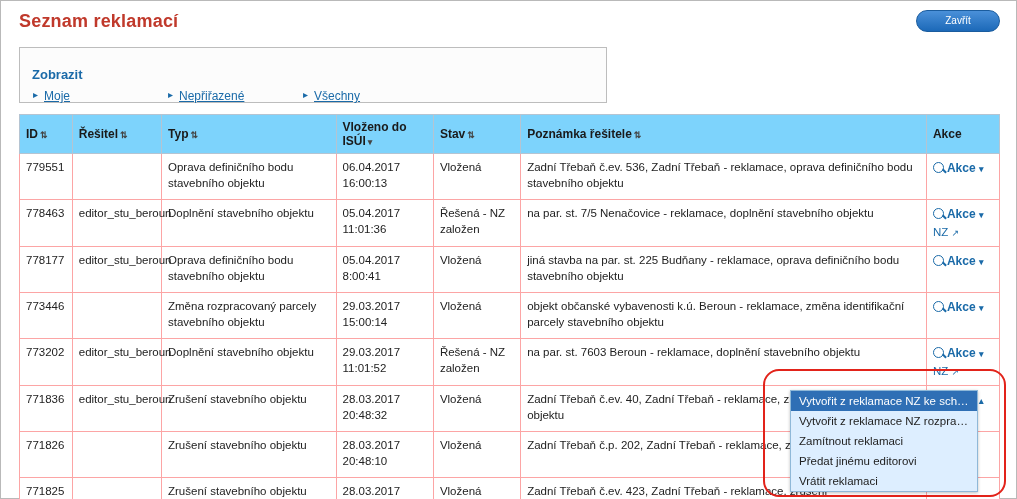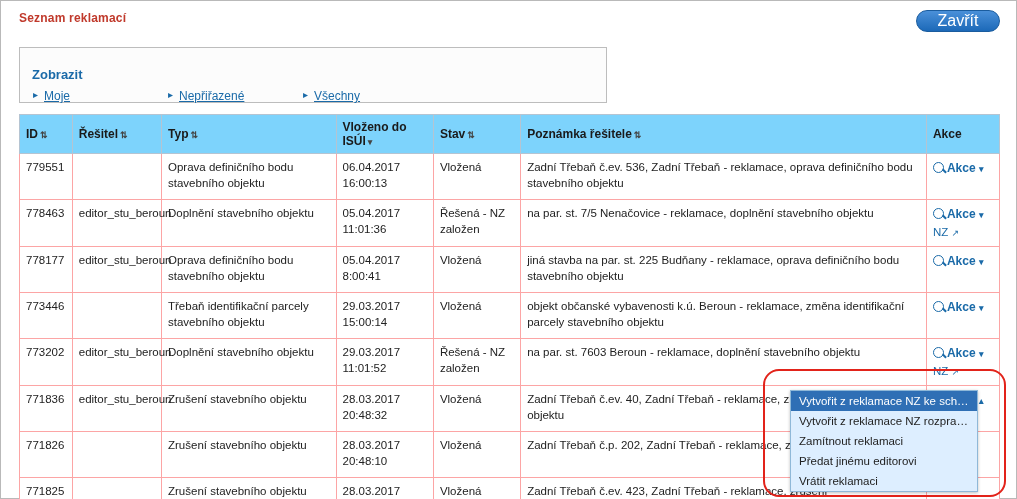--- a/index.html
+++ b/index.html
@@ -20,36 +20,36 @@
     border: 1px solid #b9b9b9;
     background: #fff;
   }
   
   .header {
     position: relative;
     height: 44px;
     padding: 10px 16px 0 18px;
   }
   .page-title {
-    font-size: 12px;
+    font-size: 18px;
     font-weight: bold;
     color: #c0392b;
     letter-spacing: 0.2px;
   }
   .close-button {
     position: absolute;
     right: 16px;
     top: 9px;
     width: 84px;
     height: 22px;
     background: linear-gradient(#4a90d9, #1c69b8);
     border: 1px solid #1a5c9e;
     border-radius: 11px;
     color: #fff;
-    font-size: 16px;
+    font-size: 10px;
     line-height: 20px;
     text-align: center;
     cursor: pointer;
   }
   
   .filter-panel {
     margin: 2px 0 0 18px;
     width: 588px;
     height: 56px;
     border: 1px solid #bdbdbd;
@@ -282,21 +282,21 @@
           <td>Vložená</td>
           <td>jiná stavba na par. st. 225 Budňany - reklamace, oprava definičního bodu stavebního objektu</td>
           <td class="akce-cell">
             <span class="akce-link"><span class="mag"></span><span>Akce</span> <span class="caret">▾</span></span>
           </td>
         </tr>
 
         <tr>
           <td>773446</td>
           <td></td>
-          <td>Třebaň identifikační parcely stavebního objektu</td>
+          <td>Změna rozpracovaný parcely stavebního objektu</td>
           <td>29.03.2017 15:00:14</td>
           <td>Vložená</td>
           <td>objekt občanské vybavenosti k.ú. Beroun - reklamace, změna identifikační parcely stavebního objektu</td>
           <td class="akce-cell">
             <span class="akce-link"><span class="mag"></span><span>Akce</span> <span class="caret">▾</span></span>
           </td>
         </tr>
 
         <tr>
           <td>773202</td>

